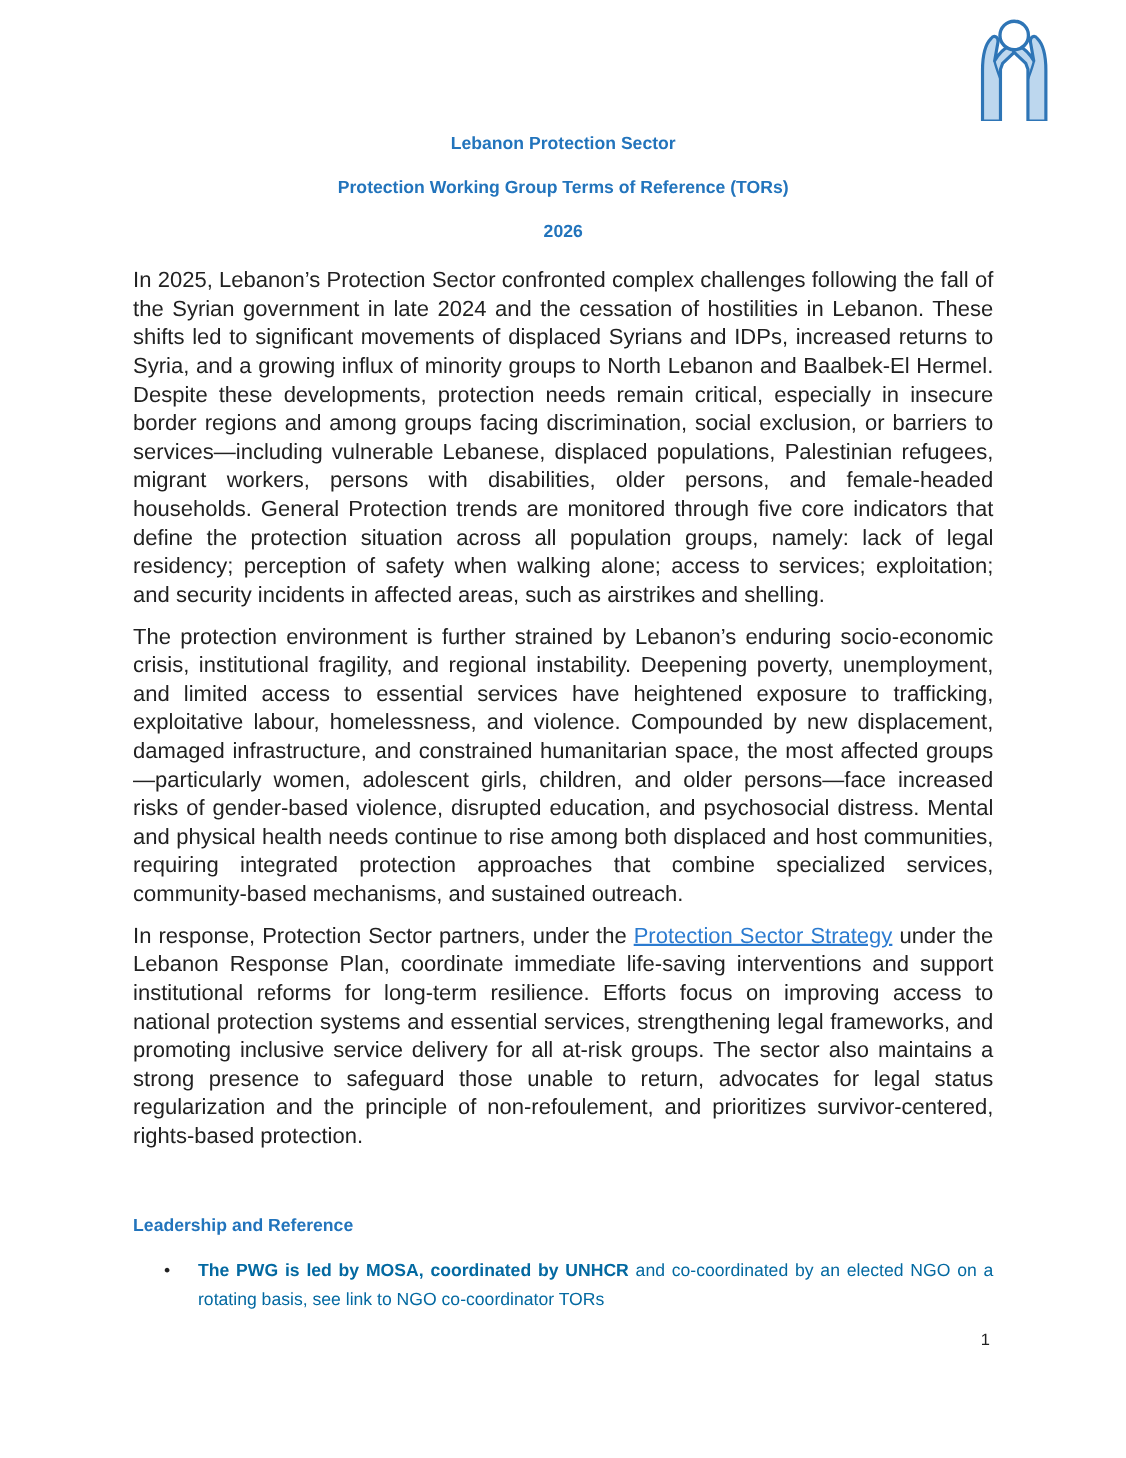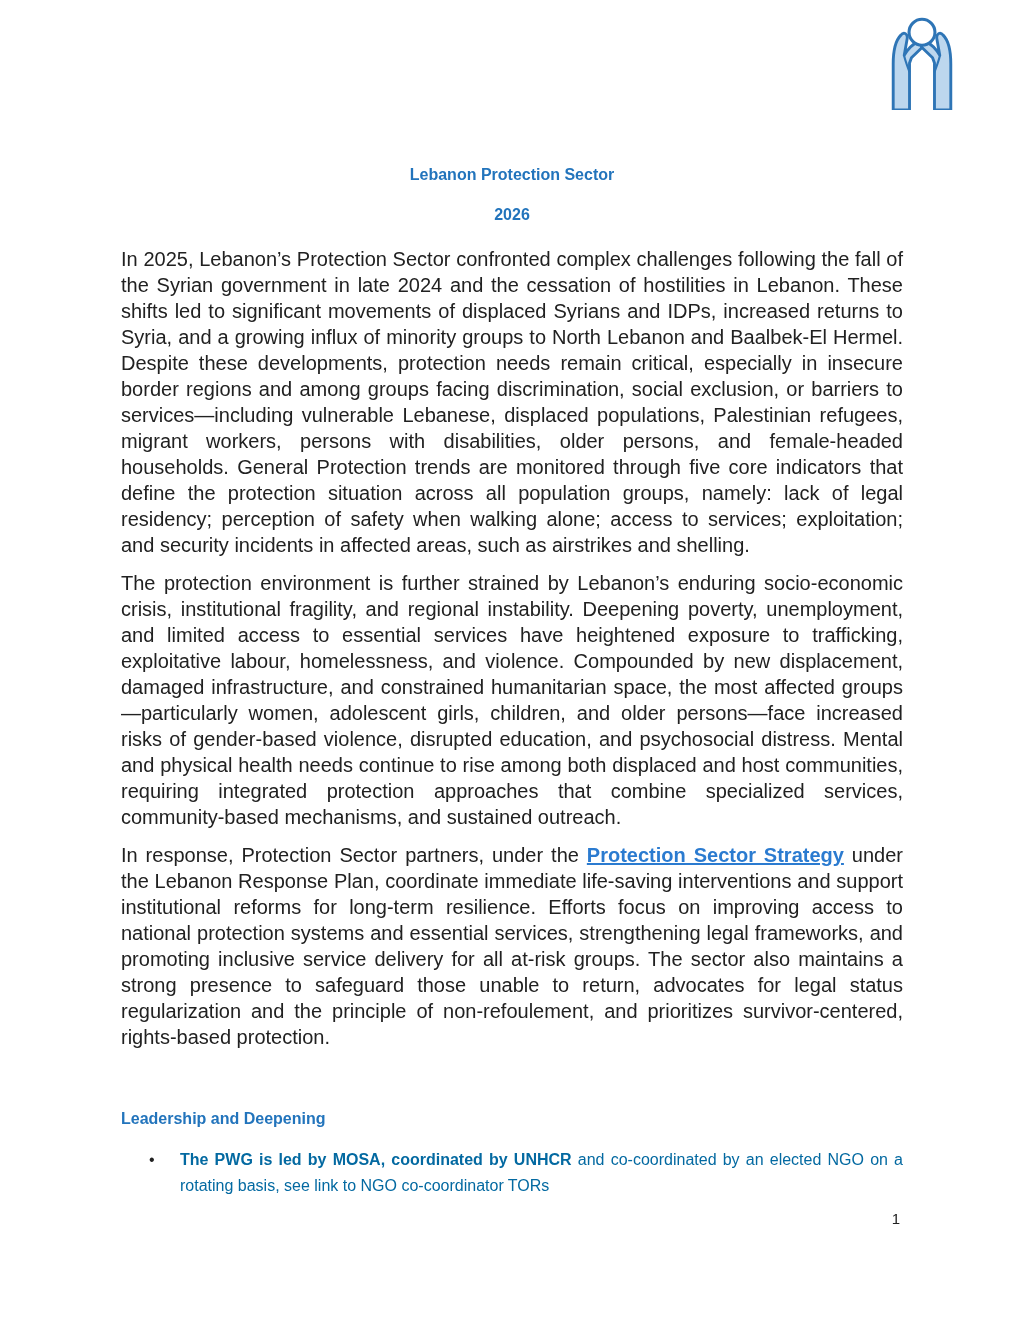--- a/index.html
+++ b/index.html
@@ -17,21 +17,20 @@
     top: 14px;
     right: 54px;
     width: 96px;
     height: 96px;
   }
   .content {
     position: absolute;
     left: 121px;
     top: 0;
     width: 782px;
-    margin-top: 44px;
   }
   .title-block { padding-top: 122px; }
   .title-line {
     margin: 0 0 22px 0;
     text-align: center;
     font-size: 16px;
     line-height: 18px;
     font-weight: bold;
     color: #2274BC;
   }
@@ -46,21 +45,21 @@
   .para {
     margin: 0 0 12px 0;
     font-size: 20px;
     line-height: 26px;
     text-align: justify;
     color: #212121;
   }
   .para.gap-top { margin-top: 19px; }
   .doc-link {
     color: #2B7BD0;
-    font-weight: bold;
+    font-weight: normal;
     text-decoration: underline;
     cursor: pointer;
   }
   .bullet-list { margin-top: 16px; }
   .bullet-item { display: flex; }
   .bullet-marker {
     box-sizing: border-box;
     width: 59px;
     padding-left: 28px;
     font-size: 16px;
@@ -102,31 +101,32 @@
       <path d="M 31.5 44 C 33 50 35 55 36.8 60" fill="none" stroke="#2E75B6" stroke-width="2.2" stroke-linecap="round"></path>
     </g>
 
     <circle cx="50" cy="19" r="13.5" fill="#ffffff" stroke="#2E75B6" stroke-width="3.2"></circle>
   </svg>
 
   <div class="content">
 
     <div class="title-block">
       <p class="title-line">Lebanon Protection Sector</p>
+      <p class="title-line">Protection Working Group Terms of Reference (TORs)</p>
       <p class="title-line">2026</p>
     </div>
 
 
     <p class="para gap-top">In 2025, Lebanon’s Protection Sector confronted complex challenges following the fall of the Syrian government in late 2024 and the cessation of hostilities in Lebanon. These shifts led to significant movements of displaced Syrians and IDPs, increased returns to Syria, and a growing influx of minority groups to North Lebanon and Baalbek-El Hermel. Despite these developments, protection needs remain critical, especially in insecure border regions and among groups facing discrimination, social exclusion, or barriers to services—including vulnerable Lebanese, displaced populations, Palestinian refugees, migrant workers, persons with disabilities, older persons, and female-headed households. General Protection trends are monitored through five core indicators that define the protection situation across all population groups, namely: lack of legal residency; perception of safety when walking alone; access to services; exploitation; and security incidents in affected areas, such as airstrikes and shelling.</p>
 
     <p class="para">The protection environment is further strained by Lebanon’s enduring socio-economic crisis, institutional fragility, and regional instability. Deepening poverty, unemployment, and limited access to essential services have heightened exposure to trafficking, exploitative labour, homelessness, and violence. Compounded by new displacement, damaged infrastructure, and constrained humanitarian space, the most affected groups—particularly women, adolescent girls, children, and older persons—face increased risks of gender-based violence, disrupted education, and psychosocial distress. Mental and physical health needs continue to rise among both displaced and host communities, requiring integrated protection approaches that combine specialized services, community-based mechanisms, and sustained outreach.</p>
 
     <p class="para"><span>In response, Protection Sector partners, under the </span><a class="doc-link" href="#">Protection Sector Strategy</a><span> under the Lebanon Response Plan, coordinate immediate life-saving interventions and support institutional reforms for long-term resilience. Efforts focus on improving access to national protection systems and essential services, strengthening legal frameworks, and promoting inclusive service delivery for all at-risk groups. The sector also maintains a strong presence to safeguard those unable to return, advocates for legal status regularization and the principle of non-refoulement, and prioritizes survivor-centered, rights-based protection.</span></p>
 
-    <h2 class="section-heading spaced">Leadership and Deepening</h2>
+    <h2 class="section-heading spaced">Leadership and Reference</h2>
 
     <div class="bullet-list">
       <div class="bullet-item">
         <span class="bullet-marker">•</span>
         <span class="bullet-text"><span class="bold">The PWG is led by MOSA, coordinated by UNHCR</span><span> and co-coordinated by an elected NGO on a rotating basis, see link to NGO co-coordinator TORs</span></span>
       </div>
     </div>
 
   </div>
 

